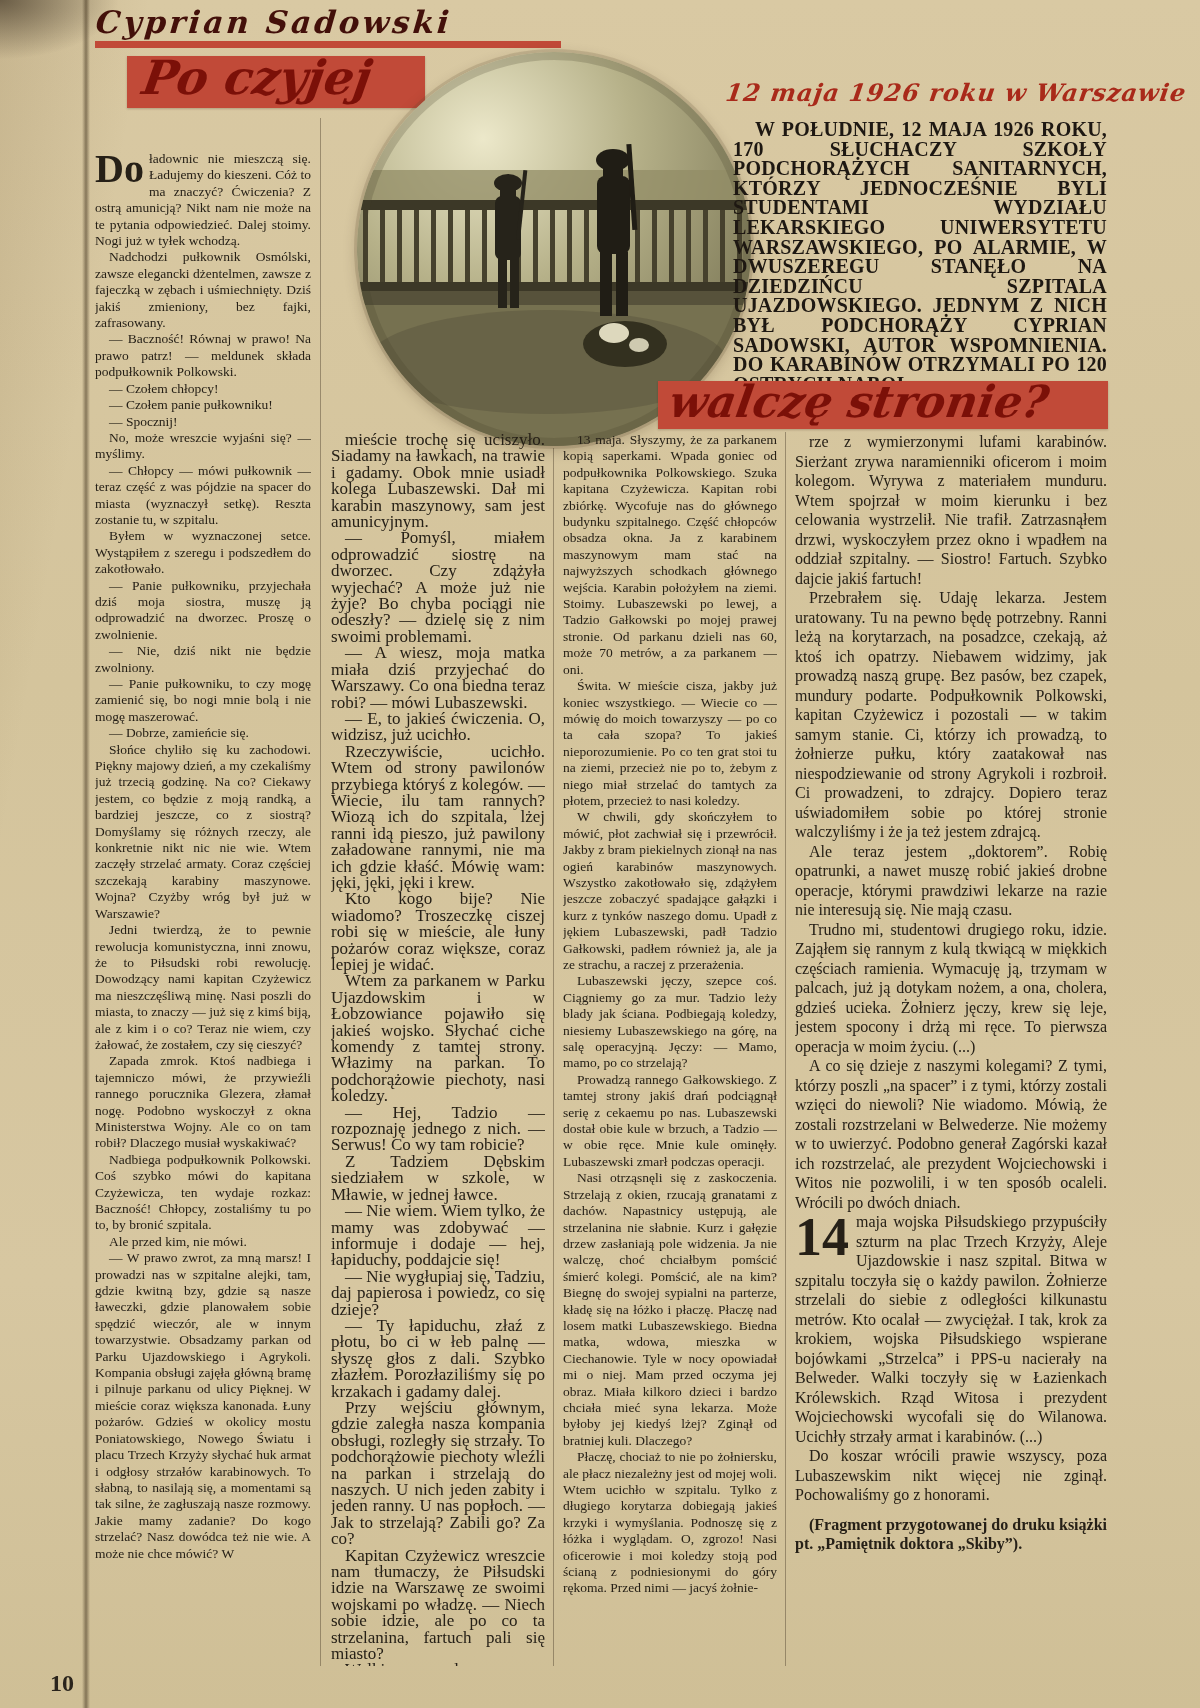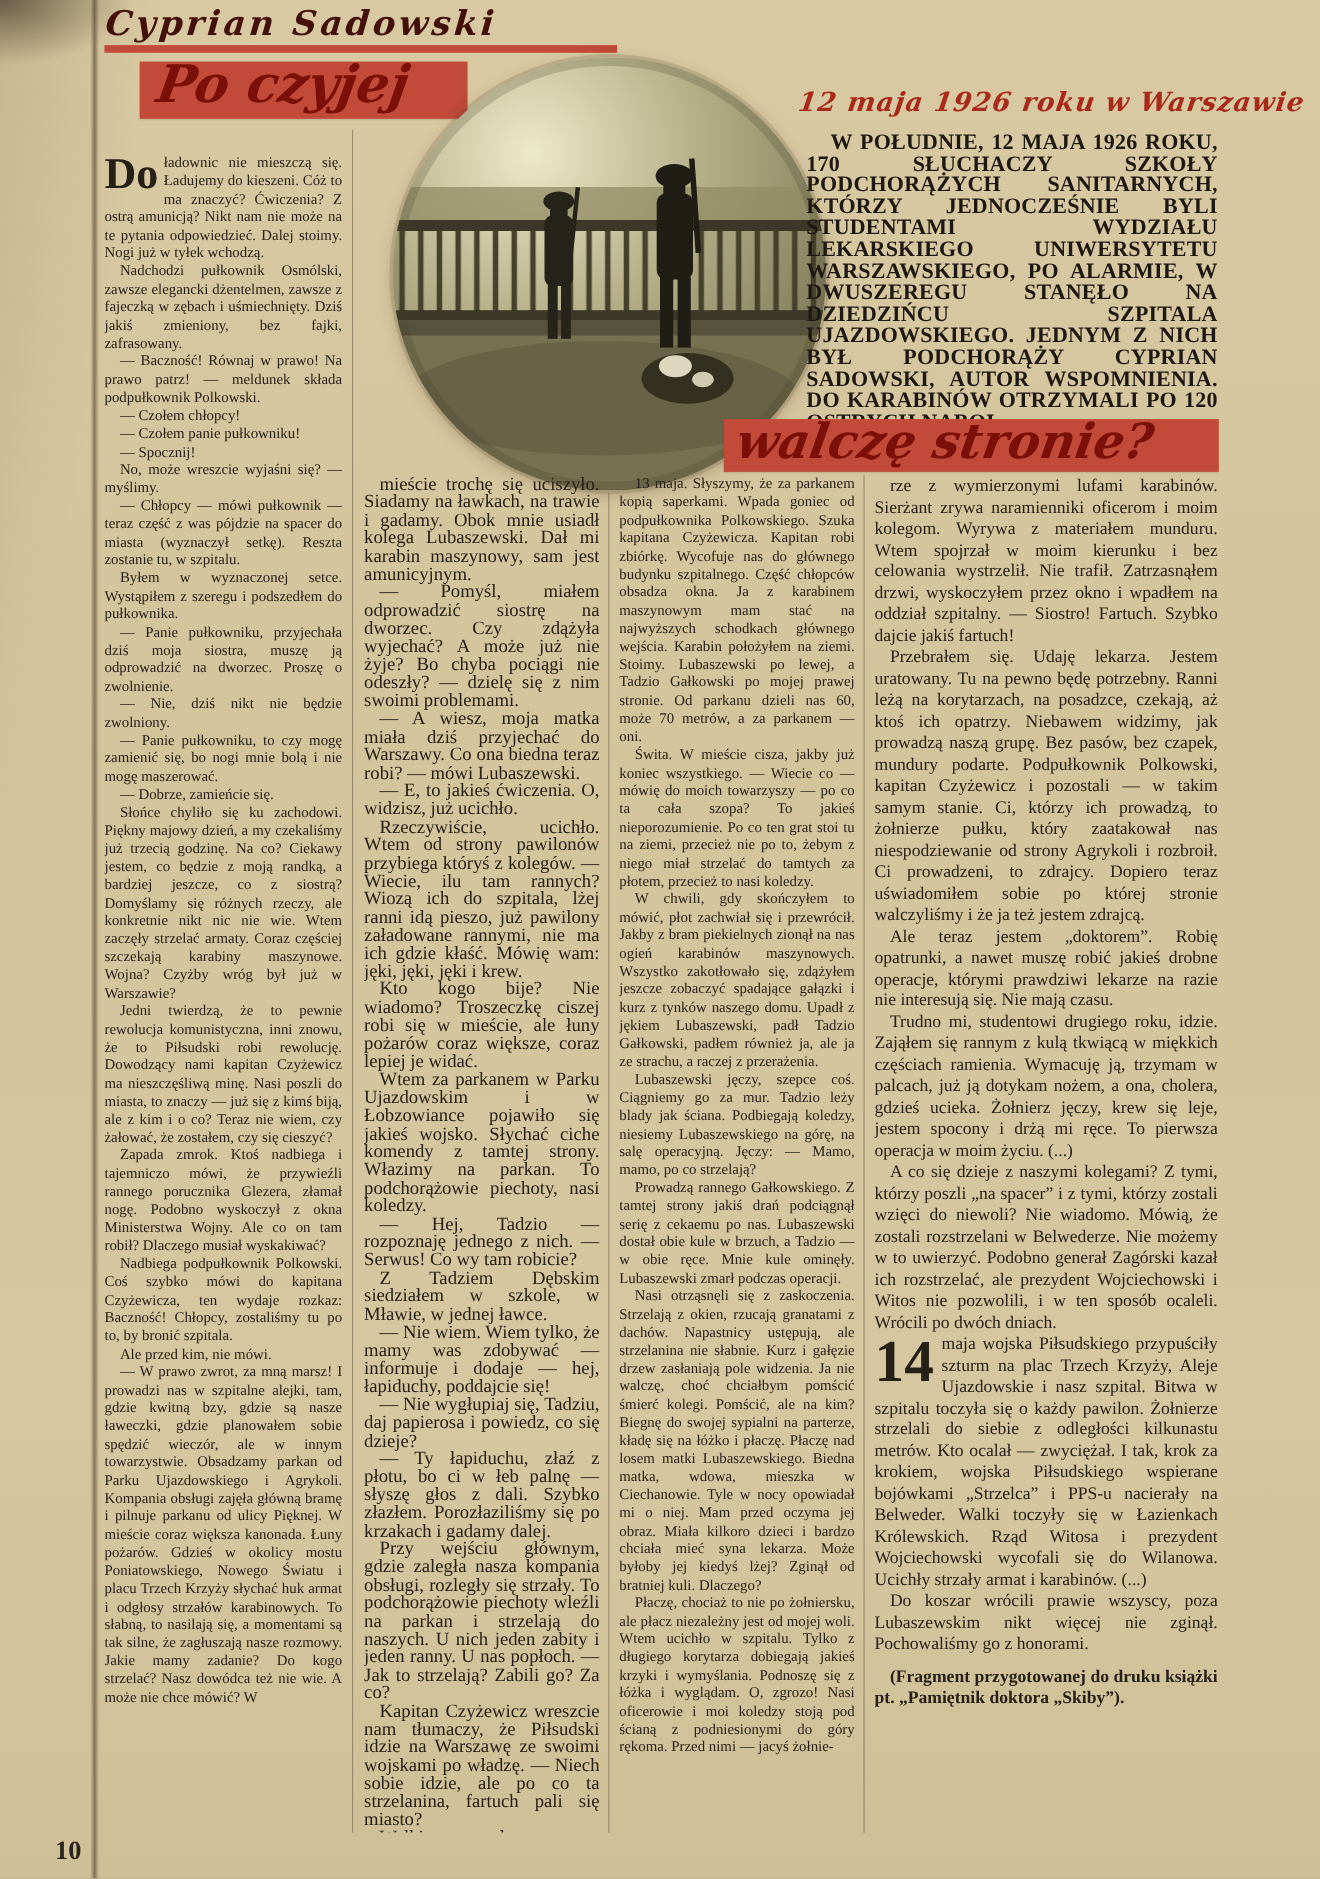--- a/index.html
+++ b/index.html
@@ -47,21 +47,21 @@
     position:absolute; left:357px; top:52px; width:394px; height:394px;
     border-radius:50%; overflow:hidden;
     box-shadow:0 0 0 3px rgba(95,80,50,.18), 0 4px 14px rgba(60,40,20,.25);
   }
   .photo svg { display:block; }
   .rule { position:absolute; width:1px; background:rgba(55,42,25,.38); }
   .rule-1 { left:320px; top:118px;  height:1548px; }
   .rule-2 { left:553px; top:448px; height:1218px; }
   .rule-3 { left:785px; top:432px; height:1234px; }
   .col { position:absolute; text-align:justify; overflow:hidden; }
-  .col1 { left:95px;  top:140px; width:216px; height:1528px; font-size:13.5px; line-height:16.4px; }
+  .col1 { left:95px;  top:151px; width:216px; height:1528px; font-size:13.5px; line-height:16.4px; }
   .col2 { left:331px; top:432px; width:214px; height:1234px; font-size:17px; line-height:16.4px; }
   .col3 { left:563px; top:432px; width:214px; height:1234px; font-size:13.5px; line-height:16.4px; }
   .col4 { left:795px; top:432px; width:312px; height:1234px; font-size:16px;   line-height:19.5px; }
   .para { text-indent:14px; margin:0; }
   .para.no-indent { text-indent:0; }
   .dropcap {
     float:left; font-weight:bold; color:#262017;
     font-size:40px; line-height:31px; padding:2px 5px 0 0;
   }
   .dropcap.num { font-size:54px; line-height:44px; padding:3px 7px 0 0; }
@@ -144,21 +144,21 @@
       <span class="dropcap">Do</span><span>ładownic nie mieszczą się. Ładujemy do kieszeni. Cóż to ma znaczyć? Ćwiczenia? Z ostrą amunicją? Nikt nam nie może na te pytania odpowiedzieć. Dalej stoimy. Nogi już w tyłek wchodzą.</span>
     </p>
     <div>
         <p class="para">Nadchodzi pułkownik Osmólski, zawsze elegancki dżentelmen, zawsze z fajeczką w zębach i uśmiechnięty. Dziś jakiś zmieniony, bez fajki, zafrasowany.</p>
         <p class="para">— Baczność! Równaj w prawo! Na prawo patrz! — meldunek składa podpułkownik Polkowski.</p>
         <p class="para">— Czołem chłopcy!</p>
         <p class="para">— Czołem panie pułkowniku!</p>
         <p class="para">— Spocznij!</p>
         <p class="para">No, może wreszcie wyjaśni się? — myślimy.</p>
         <p class="para">— Chłopcy — mówi pułkownik — teraz część z was pójdzie na spacer do miasta (wyznaczył setkę). Reszta zostanie tu, w szpitalu.</p>
-        <p class="para">Byłem w wyznaczonej setce. Wystąpiłem z szeregu i podszedłem do pułkownika.</p>
+        <p class="para">Byłem w wyznaczonej setce. Wystąpiłem z szeregu i podszedłem do zakotłowało.</p>
         <p class="para">— Panie pułkowniku, przyjechała dziś moja siostra, muszę ją odprowadzić na dworzec. Proszę o zwolnienie.</p>
         <p class="para">— Nie, dziś nikt nie będzie zwolniony.</p>
         <p class="para">— Panie pułkowniku, to czy mogę zamienić się, bo nogi mnie bolą i nie mogę maszerować.</p>
         <p class="para">— Dobrze, zamieńcie się.</p>
         <p class="para">Słońce chyliło się ku zachodowi. Piękny majowy dzień, a my czekaliśmy już trzecią godzinę. Na co? Ciekawy jestem, co będzie z moją randką, a bardziej jeszcze, co z siostrą? Domyślamy się różnych rzeczy, ale konkretnie nikt nic nie wie. Wtem zaczęły strzelać armaty. Coraz częściej szczekają karabiny maszynowe. Wojna? Czyżby wróg był już w Warszawie?</p>
         <p class="para">Jedni twierdzą, że to pewnie rewolucja komunistyczna, inni znowu, że to Piłsudski robi rewolucję. Dowodzący nami kapitan Czyżewicz ma nieszczęśliwą minę. Nasi poszli do miasta, to znaczy — już się z kimś biją, ale z kim i o co? Teraz nie wiem, czy żałować, że zostałem, czy się cieszyć?</p>
         <p class="para">Zapada zmrok. Ktoś nadbiega i tajemniczo mówi, że przywieźli rannego porucznika Glezera, złamał nogę. Podobno wyskoczył z okna Ministerstwa Wojny. Ale co on tam robił? Dlaczego musiał wyskakiwać?</p>
         <p class="para">Nadbiega podpułkownik Polkowski. Coś szybko mówi do kapitana Czyżewicza, ten wydaje rozkaz: Baczność! Chłopcy, zostaliśmy tu po to, by bronić szpitala.</p>
         <p class="para">Ale przed kim, nie mówi.</p>
         <p class="para">— W prawo zwrot, za mną marsz! I prowadzi nas w szpitalne alejki, tam, gdzie kwitną bzy, gdzie są nasze ławeczki, gdzie planowałem sobie spędzić wieczór, ale w innym towarzystwie. Obsadzamy parkan od Parku Ujazdowskiego i Agrykoli. Kompania obsługi zajęła główną bramę i pilnuje parkanu od ulicy Pięknej. W mieście coraz większa kanonada. Łuny pożarów. Gdzieś w okolicy mostu Poniatowskiego, Nowego Światu i placu Trzech Krzyży słychać huk armat i odgłosy strzałów karabinowych. To słabną, to nasilają się, a momentami są tak silne, że zagłuszają nasze rozmowy. Jakie mamy zadanie? Do kogo strzelać? Nasz dowódca też nie wie. A może nie chce mówić? W</p>

